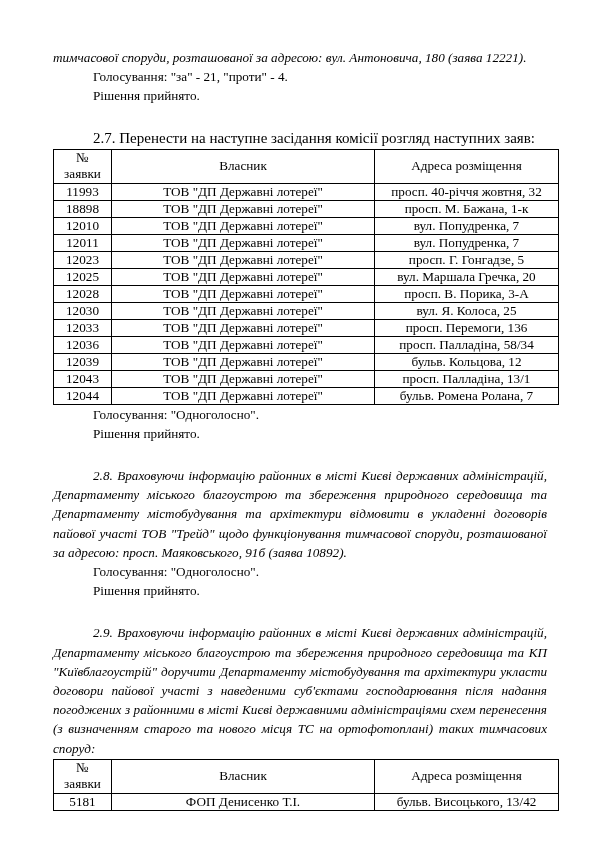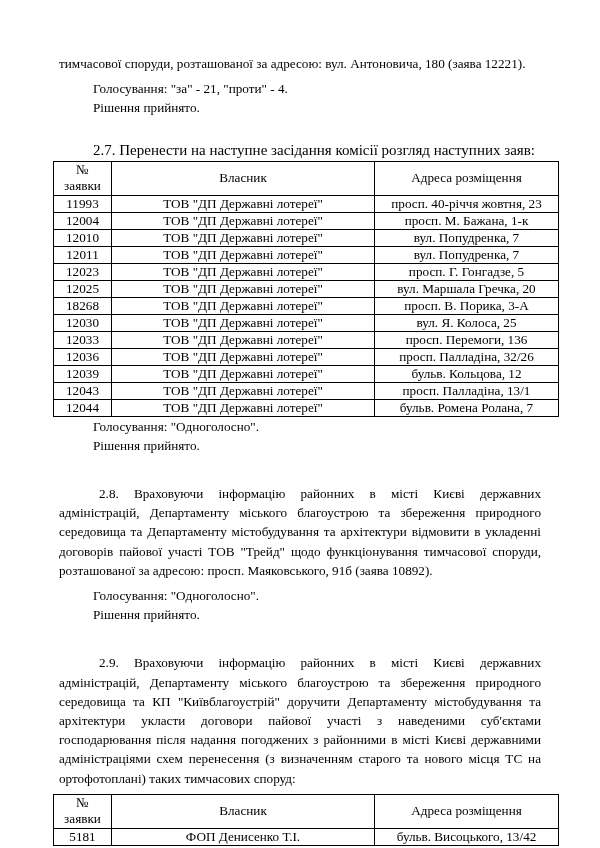--- a/index.html
+++ b/index.html
@@ -20,22 +20,23 @@
     height: 848px;
     box-sizing: border-box;
     padding: 48px 53px 0 53px;
     overflow: hidden;
   }
   .para {
     font-size: 13.2px;
     line-height: 19.2px;
     text-align: justify;
     text-align-last: left;
-    margin: 6px;
+    margin: 0;
     hyphens: none;
+    font-style: italic;
   }
   .para.justify-all {
     text-align: justify;
   }
   .indent {
     text-indent: 40px;
   }
   .vote-line {
     font-size: 13.2px;
     line-height: 19.2px;
@@ -112,24 +113,24 @@
           <span class="hnum-inner">заявки</span>
         </th>
         <th class="col-owner">Власник</th>
         <th class="col-addr">Адреса розміщення</th>
       </tr>
     </thead>
     <tbody>
         <tr>
           <td class="col-num cell-num">11993</td>
           <td class="col-owner cell-owner">ТОВ "ДП Державні лотереї"</td>
-          <td class="col-addr cell-addr">просп. 40-річчя жовтня, 23</td>
-        </tr>
-        <tr>
-          <td class="col-num cell-num">12004</td>
+          <td class="col-addr cell-addr">просп. 40-річчя жовтня, 32</td>
+        </tr>
+        <tr>
+          <td class="col-num cell-num">18898</td>
           <td class="col-owner cell-owner">ТОВ "ДП Державні лотереї"</td>
           <td class="col-addr cell-addr">просп. М. Бажана, 1-к</td>
         </tr>
         <tr>
           <td class="col-num cell-num">12010</td>
           <td class="col-owner cell-owner">ТОВ "ДП Державні лотереї"</td>
           <td class="col-addr cell-addr">вул. Попудренка, 7</td>
         </tr>
         <tr>
           <td class="col-num cell-num">12011</td>
@@ -140,38 +141,38 @@
           <td class="col-num cell-num">12023</td>
           <td class="col-owner cell-owner">ТОВ "ДП Державні лотереї"</td>
           <td class="col-addr cell-addr">просп. Г. Гонгадзе, 5</td>
         </tr>
         <tr>
           <td class="col-num cell-num">12025</td>
           <td class="col-owner cell-owner">ТОВ "ДП Державні лотереї"</td>
           <td class="col-addr cell-addr">вул. Маршала Гречка, 20</td>
         </tr>
         <tr>
-          <td class="col-num cell-num">18268</td>
+          <td class="col-num cell-num">12028</td>
           <td class="col-owner cell-owner">ТОВ "ДП Державні лотереї"</td>
           <td class="col-addr cell-addr">просп. В. Порика, 3-А</td>
         </tr>
         <tr>
           <td class="col-num cell-num">12030</td>
           <td class="col-owner cell-owner">ТОВ "ДП Державні лотереї"</td>
           <td class="col-addr cell-addr">вул. Я. Колоса, 25</td>
         </tr>
         <tr>
           <td class="col-num cell-num">12033</td>
           <td class="col-owner cell-owner">ТОВ "ДП Державні лотереї"</td>
           <td class="col-addr cell-addr">просп. Перемоги, 136</td>
         </tr>
         <tr>
           <td class="col-num cell-num">12036</td>
           <td class="col-owner cell-owner">ТОВ "ДП Державні лотереї"</td>
-          <td class="col-addr cell-addr">просп. Палладіна, 32/26</td>
+          <td class="col-addr cell-addr">просп. Палладіна, 58/34</td>
         </tr>
         <tr>
           <td class="col-num cell-num">12039</td>
           <td class="col-owner cell-owner">ТОВ "ДП Державні лотереї"</td>
           <td class="col-addr cell-addr">бульв. Кольцова, 12</td>
         </tr>
         <tr>
           <td class="col-num cell-num">12043</td>
           <td class="col-owner cell-owner">ТОВ "ДП Державні лотереї"</td>
           <td class="col-addr cell-addr">просп. Палладіна, 13/1</td>

